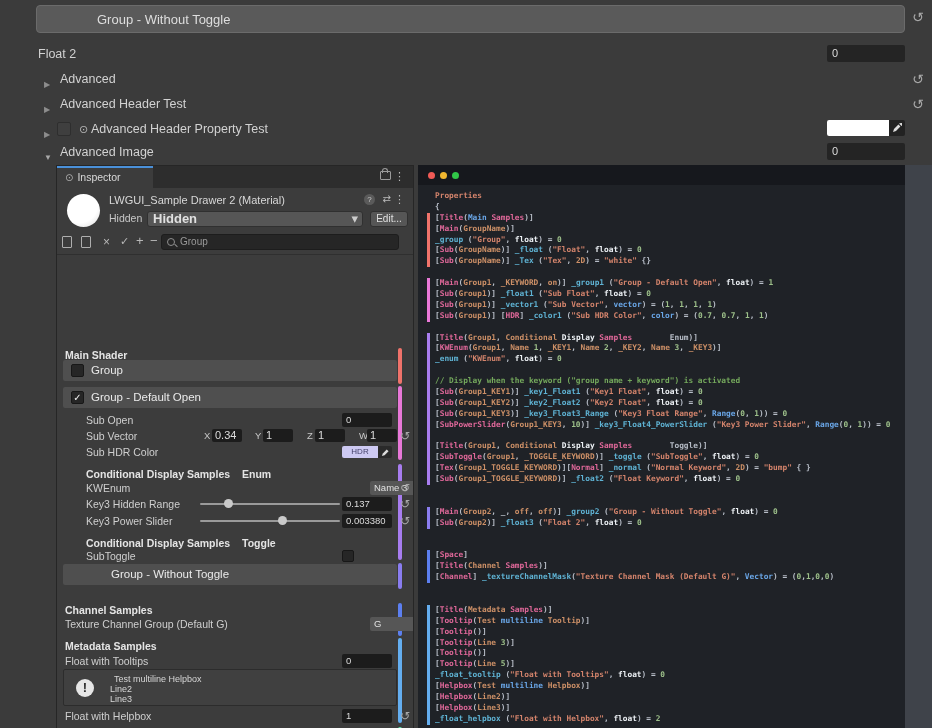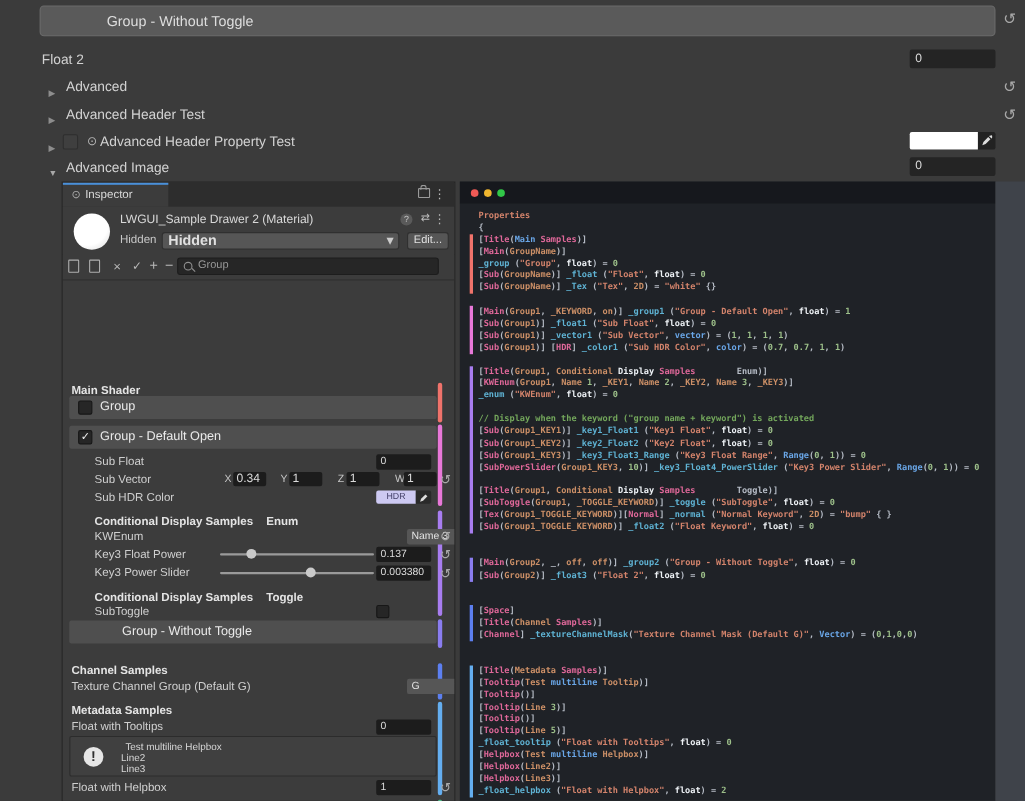--- a/index.html
+++ b/index.html
@@ -168,21 +168,21 @@
       </div>
       <div class="gbar" style="top: 106px; left: 6px; width: 334px;">
         <div style="position: absolute; left: 8px; top: 4px; width: 13px; height: 13px; background: rgb(38, 38, 38); border: 1px solid rgb(23, 23, 23); border-radius: 2px; box-sizing: border-box; color: rgb(239, 239, 239); font-size: 10px; line-height: 11px; text-align: center;"></div>
         <div style="position: absolute; left: 28px; top: 0px;">Group</div>
       </div>
       <div class="gbar" style="top: 133px; left: 6px; width: 334px;">
         <div style="position: absolute; left: 8px; top: 4px; width: 13px; height: 13px; background: rgb(38, 38, 38); border: 1px solid rgb(23, 23, 23); border-radius: 2px; box-sizing: border-box; color: rgb(239, 239, 239); font-size: 10px; line-height: 11px; text-align: center;">✓</div>
         <div style="position: absolute; left: 28px; top: 0px;">Group - Default Open</div>
       </div>
       <div class="irow" style="top: 159px;">
-        <div style="position: absolute; left: 29px; top: 0px;">Sub Float</div>
+        <div style="position: absolute; left: 29px; top: 0px;">Sub Open</div>
         <div class="ifield" style="left: 285px;">0</div>
       </div>
       <div class="irow" style="top: 175px;">
         <div style="position: absolute; left: 29px; top: 0px;">Sub Vector</div>
         <div class="axl" style="left: 147px;">X</div>
         <div class="minifield" style="left: 155px;">0.34</div>
         <div class="axl" style="left: 198px;">Y</div>
         <div class="minifield" style="left: 206px;">1</div>
         <div class="axl" style="left: 250px;">Z</div>
         <div class="minifield" style="left: 258px;">1</div>
@@ -202,21 +202,21 @@
       <div class="irow" style="top: 213px;">
         <div class="sec" style="position: absolute; left: 29px; top: 0px;">Conditional Display Samples</div>
         <div class="sec" style="position: absolute; left: 185px; top: 0px;">Enum</div>
       </div>
       <div class="irow" style="top: 227px;">
         <div style="position: absolute; left: 29px; top: 0px;">KWEnum</div>
         <div class="idd" style="left: 285px;"><span>Name 3</span><span class="car">▼</span></div>
         <div style="position: absolute; left: 343px; top: 0px; color: rgb(168, 168, 168); font-size: 12px;">↺</div>
       </div>
       <div class="irow" style="top: 243px;">
-        <div style="position: absolute; left: 29px; top: 0px;">Key3 Float Power</div>
+        <div style="position: absolute; left: 29px; top: 0px;">Key3 Hidden Range</div>
         <div class="track" style="left: 143px; width: 140px;"></div>
         <div class="knob" style="left: 167px;"></div>
         <div class="ifield" style="left: 285px;">0.137</div>
         <div style="position: absolute; left: 343px; top: 0px; color: rgb(168, 168, 168); font-size: 12px;">↺</div>
       </div>
       <div class="irow" style="top: 260px;">
         <div style="position: absolute; left: 29px; top: 0px;">Key3 Power Slider</div>
         <div class="track" style="left: 143px; width: 140px;"></div>
         <div class="knob" style="left: 221px;"></div>
         <div class="ifield" style="left: 285px;">0.003380</div>

